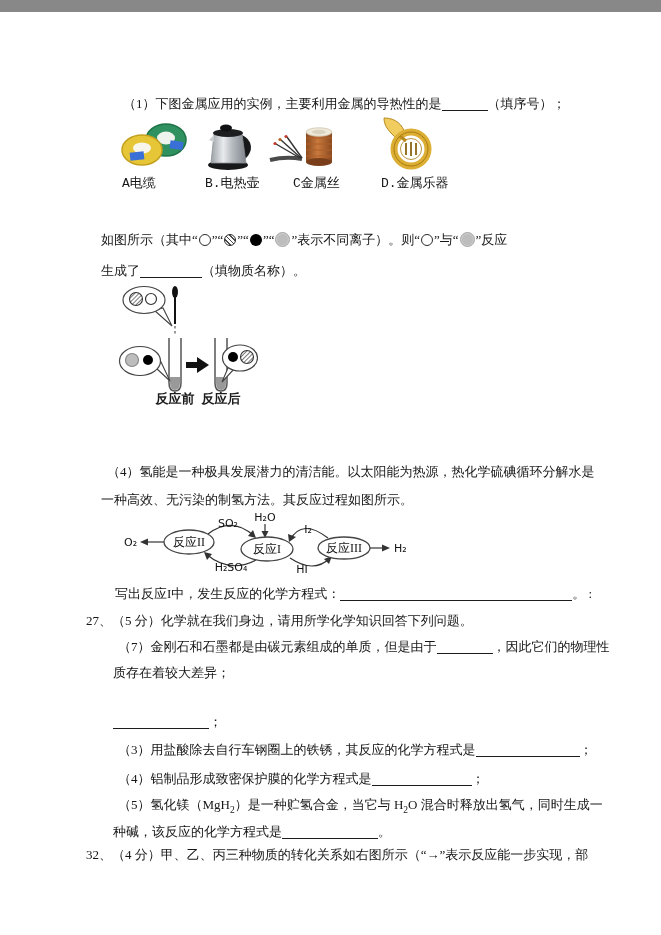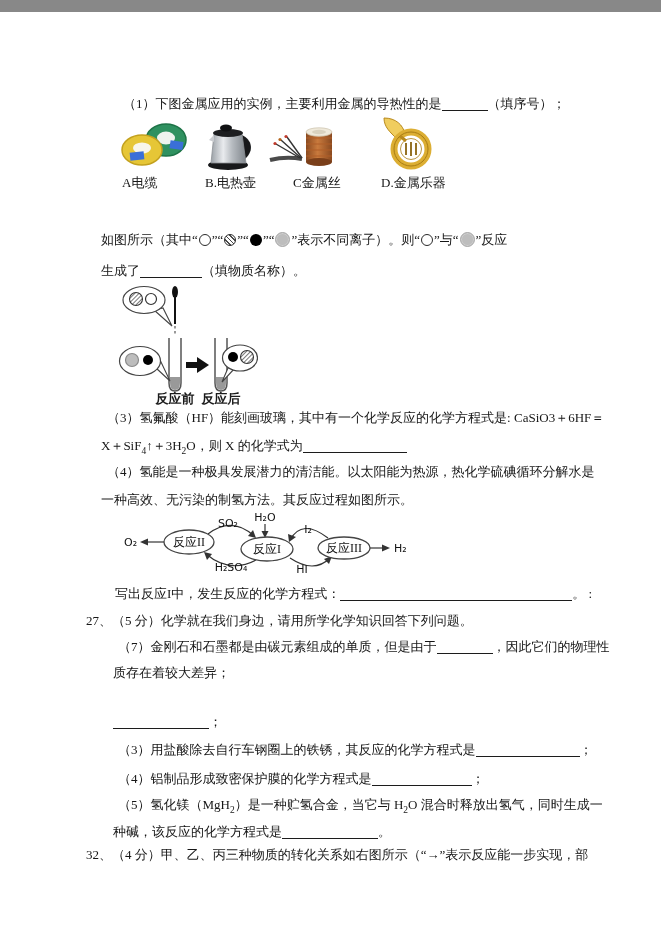--- a/index.html
+++ b/index.html
@@ -9,21 +9,21 @@
     font-size:13px;color:#161616;overflow:hidden;margin:12px auto;
   }
   .ln{position:absolute;white-space:nowrap;line-height:19px;}
   .blank{display:inline-block;border-bottom:1px solid #1c1c1c;height:14px;vertical-align:-3px;}
   sub{font-size:9.5px;}
   .ion{display:inline-block;width:12px;height:12px;border-radius:50%;vertical-align:-2px;box-sizing:border-box;margin:0 1px;}
   .ion-empty{border:1.4px solid #2a2a2a;background:#fff;}
   .ion-hatch{border:1.4px solid #2a2a2a;background:repeating-linear-gradient(45deg,#4a4a4a 0 1.3px,#fff 1.3px 3.2px);}
   .ion-black{background:#000;}
   .ion-gray{width:15px;height:15px;vertical-align:-3px;border:1.6px solid #a9a9a9;background:#bdbdbd;box-shadow:inset 0 0 0 1px #cfcfcf;}
-  .cap{position:absolute;font-size:13px;}
+  .cap{position:absolute;font-size:13px;font-family:Liberation Mono, monospace;}
   svg text{font-family:"DejaVu Sans","Liberation Sans",sans-serif;}
   svg .cjk{font-family:"Liberation Serif","DejaVu Serif",serif;}
 </style>
 </head>
 <body>
 
 <div class="page">
 
   <div class="ln" style="left:123px;top:82px">
     <span>（1）下图金属应用的实例，主要利用金属的导热性的是</span><span class="blank" style="width:46px"></span><span>（填序号）；</span>
@@ -144,26 +144,20 @@
 
     <path d="M110,84 L104,98 L118,83 Z" fill="#fff" stroke="#444" stroke-width="1.1"></path>
     <ellipse cx="122" cy="74" rx="17.5" ry="13" fill="#fff" stroke="#444" stroke-width="1.2"></ellipse>
     <circle cx="115" cy="73" r="5" fill="#000"></circle>
     <circle cx="129" cy="73" r="6.5" fill="url(#hatch)" stroke="#333" stroke-width="1.1"></circle>
 
     <text class="cjk" x="57" y="119" font-size="13" font-weight="bold" fill="#1c1c1c" text-anchor="middle">反应前</text>
     <text class="cjk" x="103" y="119" font-size="13" font-weight="bold" fill="#1c1c1c" text-anchor="middle">反应后</text>
   </svg>
 
-  <div class="ln" style="left:107px;top:396px">
-    <span>（3）氢氟酸（HF）能刻画玻璃，其中有一个化学反应的化学方程式是: CaSiO3＋6HF＝</span>
-  </div>
-  <div class="ln" style="left:101px;top:424px">
-    <span>X＋SiF</span><sub>4</sub><span>↑＋3H</span><sub>2</sub><span>O，则 X 的化学式为</span><span class="blank" style="width:104px"></span>
-  </div>
 
   <div class="ln" style="left:107px;top:450px">
     <span>（4）氢能是一种极具发展潜力的清洁能。以太阳能为热源，热化学硫碘循环分解水是</span>
   </div>
   <div class="ln" style="left:101px;top:478px">
     <span>一种高效、无污染的制氢方法。其反应过程如图所示。</span>
   </div>
 
   <svg viewBox="0 0 292 74" style="position:absolute;left:118px;top:498px;width:292px;height:74px">
     <g fill="none" stroke="#333" stroke-width="1.2">

